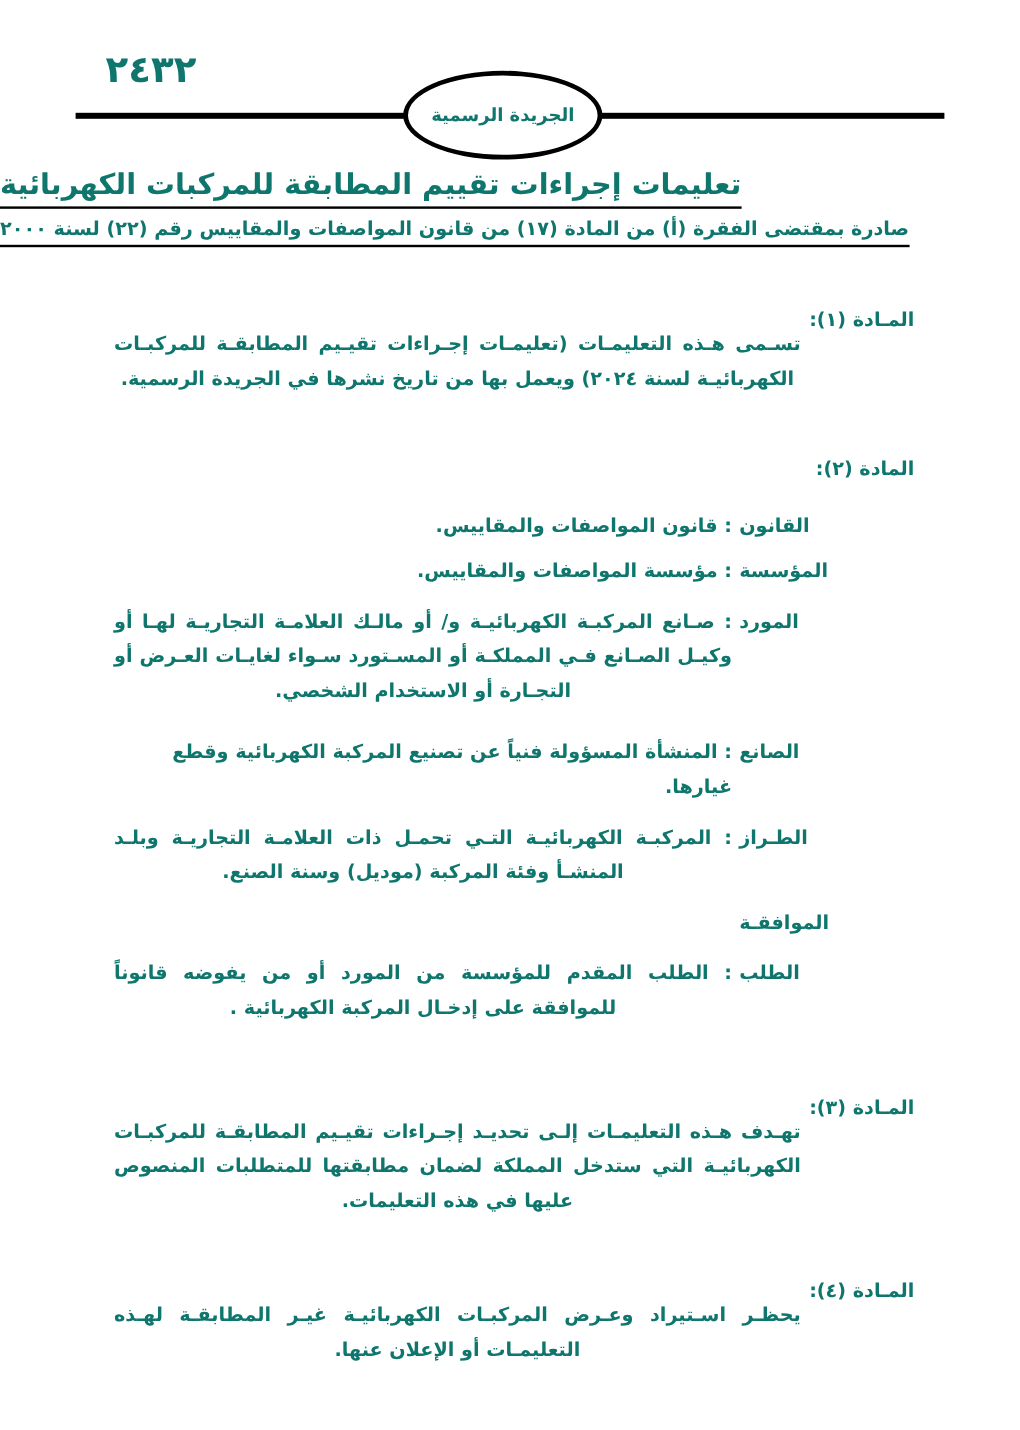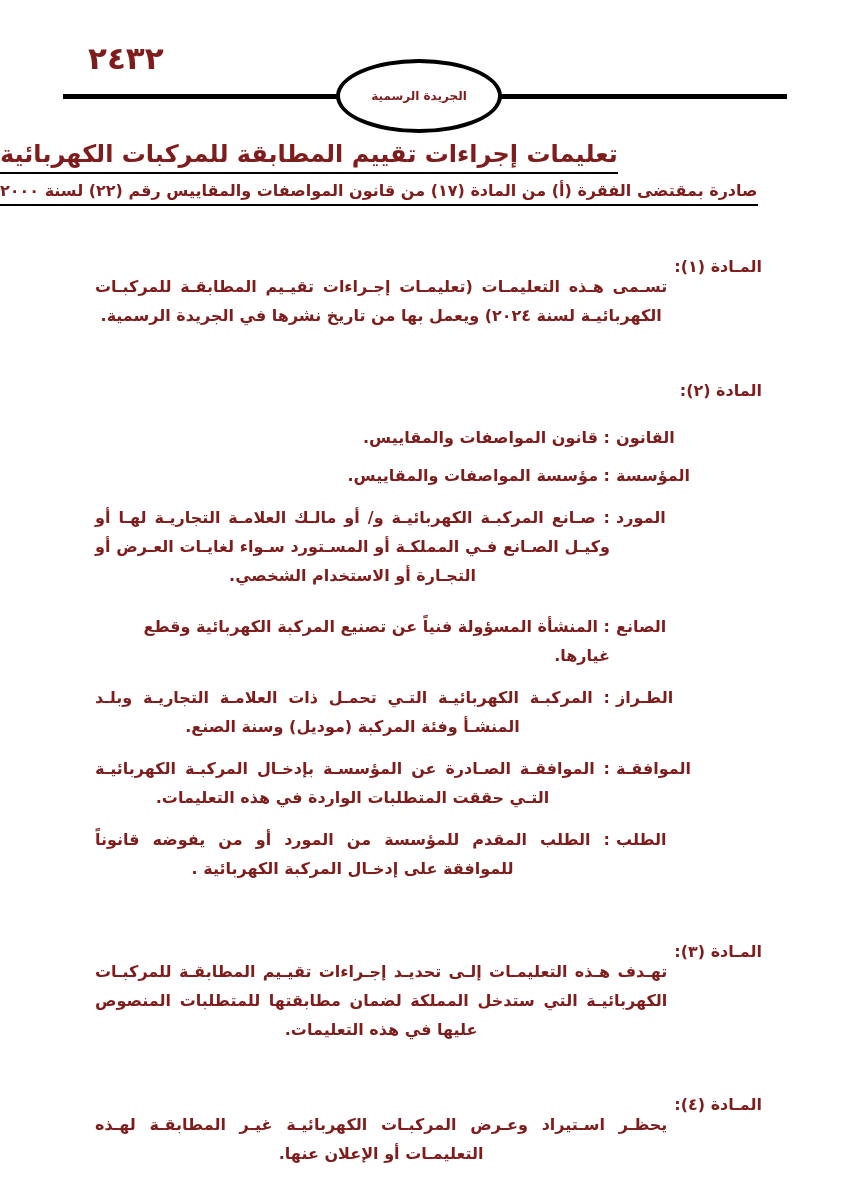--- a/index.html
+++ b/index.html
@@ -3,21 +3,21 @@
 <meta charset="utf-8">
 <style>
   * { margin:0; padding:0; box-sizing:border-box; }
   html,body { background:#e9e9e9; }
   body { font-family:"DejaVu Sans", sans-serif; }
   .page {
     position:relative;
     width:850px; height:1192px;
     margin:0 auto;
     background:#ffffff;
-    color:#7f1d1d;
+    color:#0f766e;
     direction:rtl;
     overflow:hidden;
     font-weight:bold;
   }
 
   
   .header { position:relative; height:136px; }
   .page-number {
     position:absolute; top:40px; left:88px;
     font-size:31px; font-weight:bold; letter-spacing:13px;
@@ -27,21 +27,21 @@
     position:absolute; top:94px; left:63px; width:724px; height:5px;
     background:#000;
   }
   .seal {
     position:absolute; top:59px; left:336px;
     width:166px; height:74px;
     border:4px solid #000; border-radius:50%;
     background:#fff;
     display:flex; align-items:center; justify-content:center;
   }
-  .seal span { font-size:12px; font-weight:bold; }
+  .seal span { font-size:15px; font-weight:bold; }
 
   
   .doc-title { text-align:left; margin-top:4px; font-size:24px; }
   .doc-title .u { border-bottom:2.5px solid #000; padding-bottom:4px; }
   .doc-subtitle { text-align:left; margin-top:13px; font-size:16px; }
   .doc-subtitle .u { border-bottom:2.5px solid #000; padding-bottom:4px; }
 
   
   .content { margin:0 88px 0 95px; font-size:16px; line-height:29px; }
   .article { display:flex; gap:7px; }
@@ -116,21 +116,20 @@
         <p class="def-text">: المنشأة المسؤولة فنياً عن تصنيع المركبة الكهربائية وقطع غيارها.</p>
       </div>
 
       <div class="def-row sp">
         <span class="def-term">الطـراز</span>
         <p class="def-text multi">: المركبـة الكهربائيـة  التـي تحمـل ذات العلامـة التجاريـة وبلـد المنشـأ وفئة المركبة (موديل) وسنة الصنع.</p>
       </div>
 
       <div class="def-row sp">
         <span class="def-term">الموافقـة</span>
-        <p class="def-text multi">: الموافقـة الصـادرة عن المؤسسـة بإدخـال المركبـة الكهربائيـة التـي حققت المتطلبات الواردة في هذه التعليمات.</p>
       </div>
 
       <div class="def-row sp">
         <span class="def-term">الطلب</span>
         <p class="def-text multi">: الطلب المقدم للمؤسسة من المورد أو من يفوضه قانوناً للموافقة على إدخـال المركبة الكهربائية .</p>
       </div>
 
     </div>
 
     <div class="article a3">

